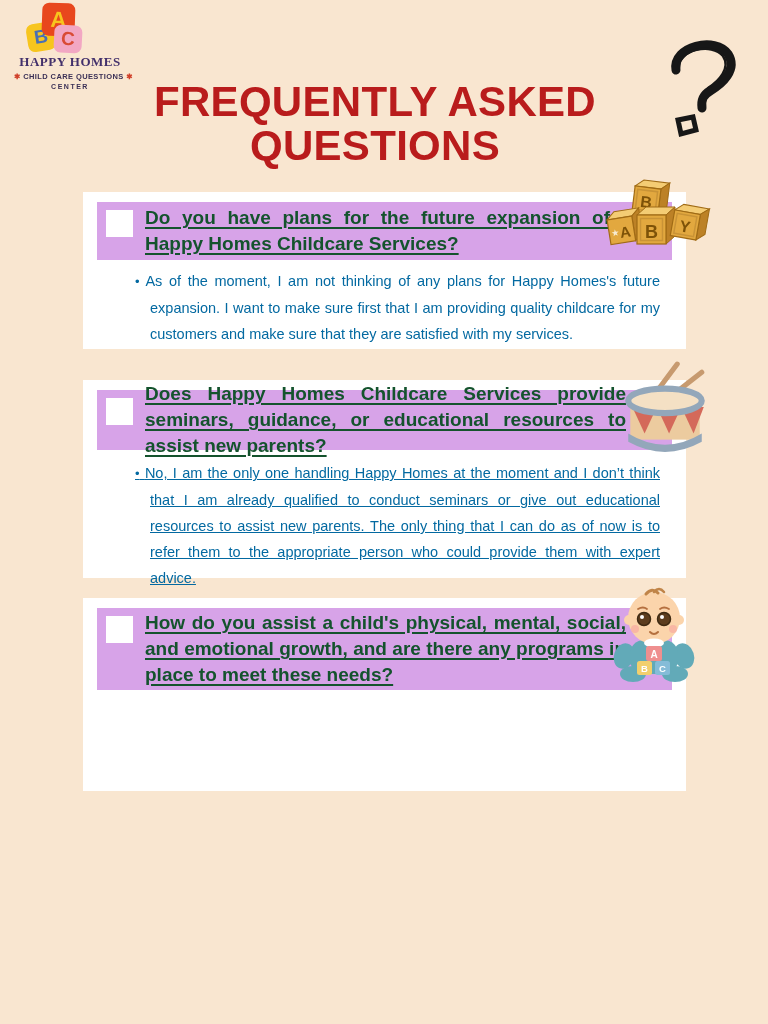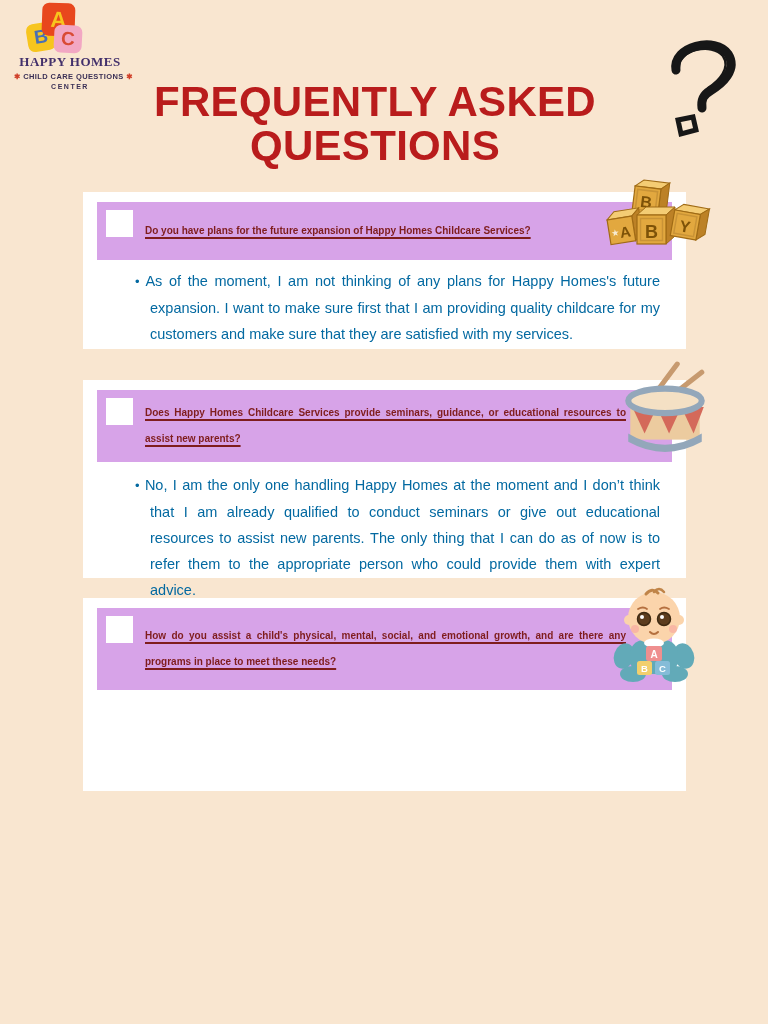--- a/index.html
+++ b/index.html
@@ -42,39 +42,39 @@
   .card-1 { top:192px; height:157px; }
   .card-2 { top:380px; height:198px; }
   .card-3 { top:598px; height:193px; }
 
   .qbar {
     position:absolute; left:14px; right:14px; top:10px;
     background:#d7a3e8; display:flex; align-items:flex-start;
     padding-left:9px; box-sizing:border-box;
   }
   .qbar-1 { height:58px; }
-  .qbar-2 { height:72px; }
+  .qbar-2 { height:60px; }
   .qbar-3 { height:82px; }
 
   .checkbox { flex:0 0 27px; width:27px; height:27px; background:#ffffff; margin-top:8px; margin-right:12px; }
 
   .qtext {
     flex:1 1 auto; align-self:center; box-sizing:border-box; padding-right:46px;
-    color:#7f1d1d; font-weight:bold; font-size:10px; line-height:26px;
+    color:#14532d; font-weight:bold; font-size:19px; line-height:26px;
     text-align:justify; text-decoration:underline;
     text-decoration-thickness:1.5px; text-underline-offset:3px;
   }
   .qbar-1 .qtext { padding-right:62px; }
 
   .answer {
     position:absolute; left:52px; right:26px;
     color:#0369a1; font-size:14.5px; line-height:26px; text-align:justify;
   }
   .answer-1 { top:76px; }
-  .answer-2 { top:92px; }
+  .answer-2 { top:80px;text-decoration:underline; }
   .answer-3 { top:94px; }
   .answer p { margin:0; padding-left:15px; text-indent:-15px; }
   .answer .bullet { font-size:13px; }
 
   
   .deco { position:absolute; }
   .deco-blocks { left:604px; top:177px; width:112px; height:90px; }
   .deco-drum   { left:616px; top:360px; width:98px;  height:98px; }
   .deco-baby   { left:606px; top:582px; width:96px;  height:102px; }
 </style>

